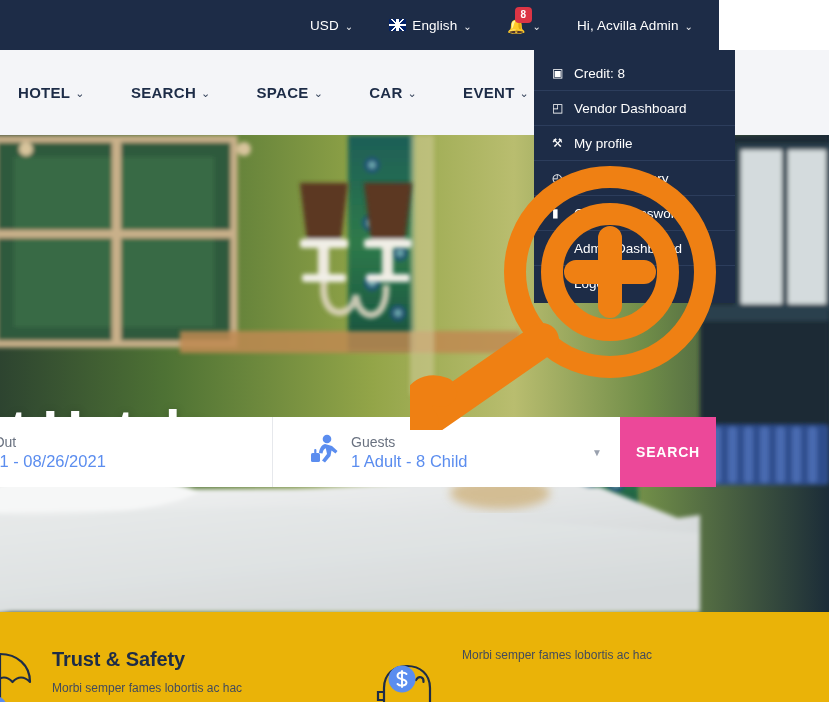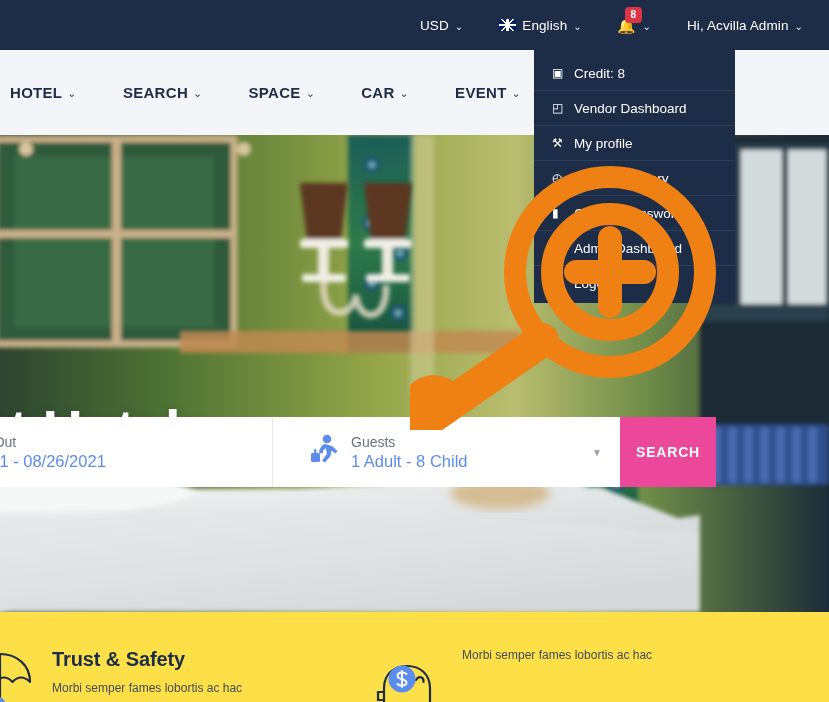--- a/index.html
+++ b/index.html
@@ -6,21 +6,21 @@
   html, body {
     width: 829px; height: 702px;
     overflow: hidden;
     font-family: "Liberation Sans", sans-serif;
     background: #ffffff;
   }
   #page { position: relative; width: 829px; height: 702px; overflow: hidden; }
 
   
   .topbar {
-    position: absolute; left: 0; top: 0; width: 829px; height: 50px;
+    position: absolute; left: 0; top: 0; width: 719px; height: 50px;
     background: #1d2c47;
     display: flex; align-items: center; justify-content: flex-end;
     padding-right: 26px;
     z-index: 40;
   }
   .tb-item {
     display: flex; align-items: center; gap: 6px;
     color: #ffffff; font-size: 13.5px; letter-spacing: .1px;
     margin-left: 36px; cursor: pointer; white-space: nowrap;
   }
@@ -46,21 +46,21 @@
     min-width: 17px; height: 16px; border-radius: 4px;
     display: flex; align-items: center; justify-content: center;
     padding: 0 3px;
   }
 
   
   .navbar {
     position: absolute; left: 0; top: 50px; width: 829px; height: 85px;
     background: #f4f5f8;
     display: flex; align-items: center;
-    padding-left: 10px;
+    padding-left: 18px;
     z-index: 30;
   }
   .nav-item {
     display: flex; align-items: center; gap: 5px;
     color: #1d2c47; font-size: 15px; font-weight: bold;
     letter-spacing: .3px; margin-right: 46px; cursor: pointer; white-space: nowrap;
   }
   .nav-item .caret { font-weight: normal; font-size: 11px; }
 
   
@@ -116,21 +116,21 @@
   .sb-button {
     flex: 1; background: #ec4899; color: #ffffff;
     display: flex; align-items: center; justify-content: center;
     font-size: 14px; font-weight: bold; letter-spacing: .8px;
     cursor: pointer;
   }
 
   
   .features {
     position: absolute; left: 0; top: 612px; width: 829px; height: 90px;
-    background: #fde047; z-index: 15;
+    background: #eab308; z-index: 15;
   }
   .feature {
     position: absolute; top: 36px;
     display: flex; align-items: flex-start; gap: 18px;
   }
   .feature.f1 { left: -34px; }
   .feature.f2 { left: 376px; }
   .feat-icon { width: 68px; height: 68px; flex: none; position: relative; }
   .feat-title {
     color: #1d2c47; font-size: 20px; font-weight: bold;

